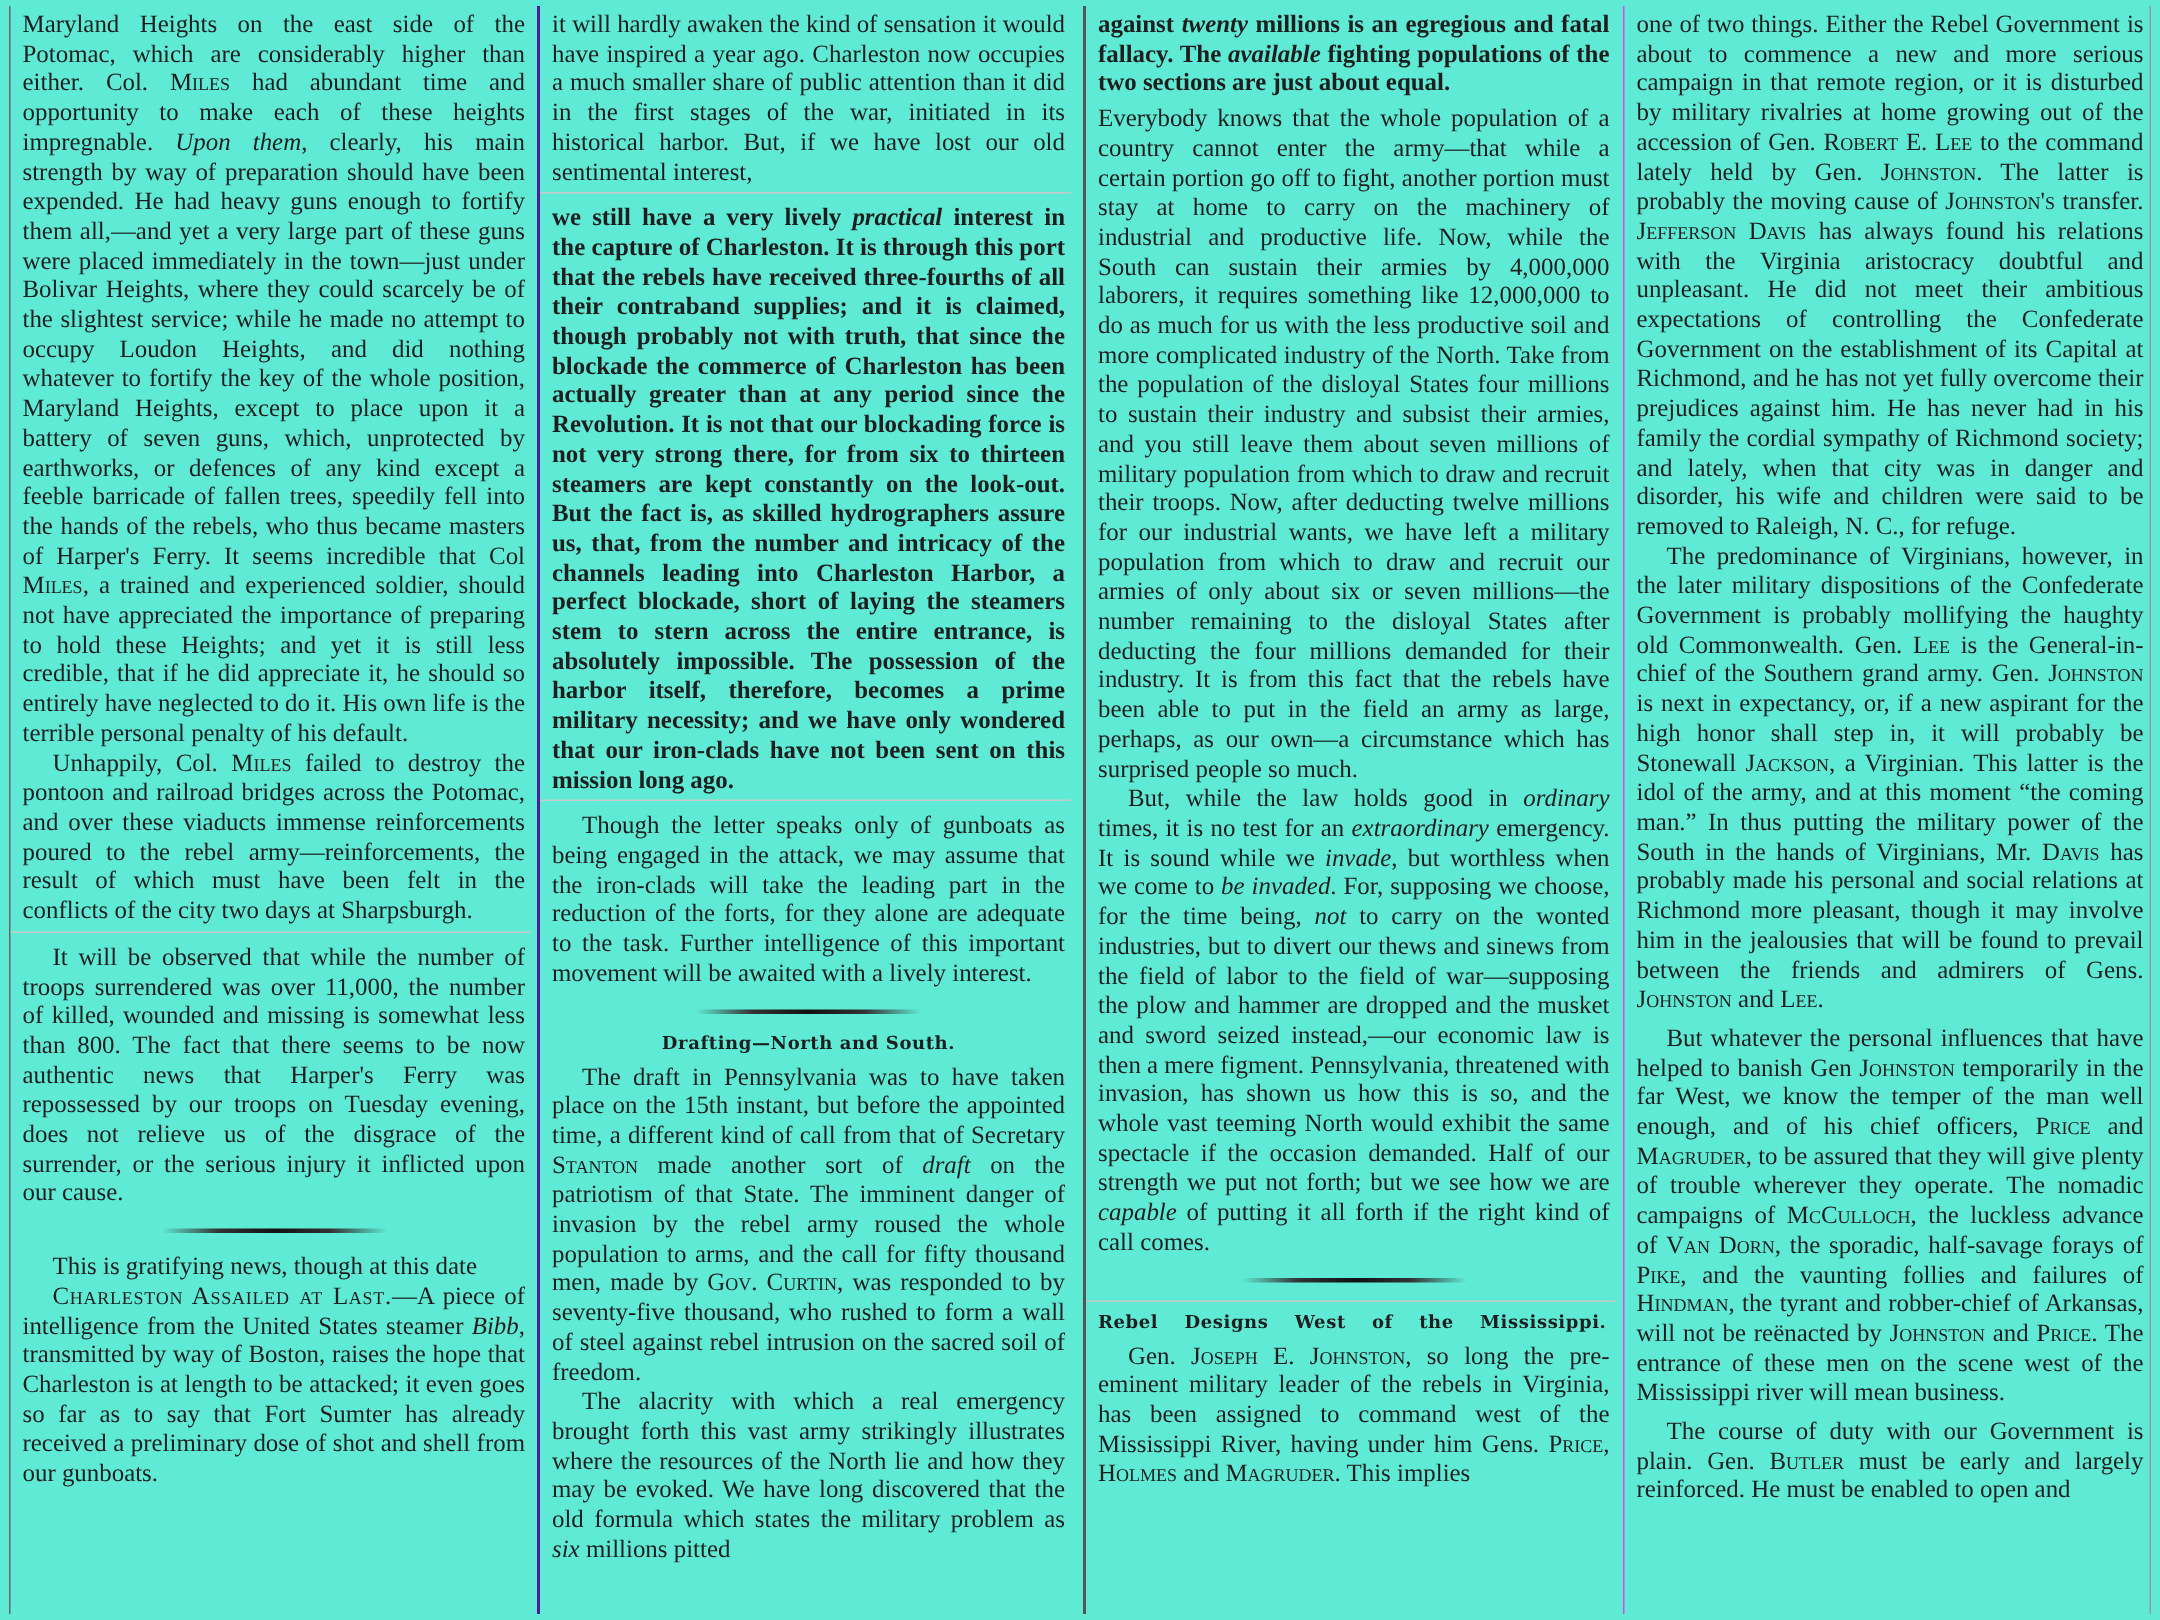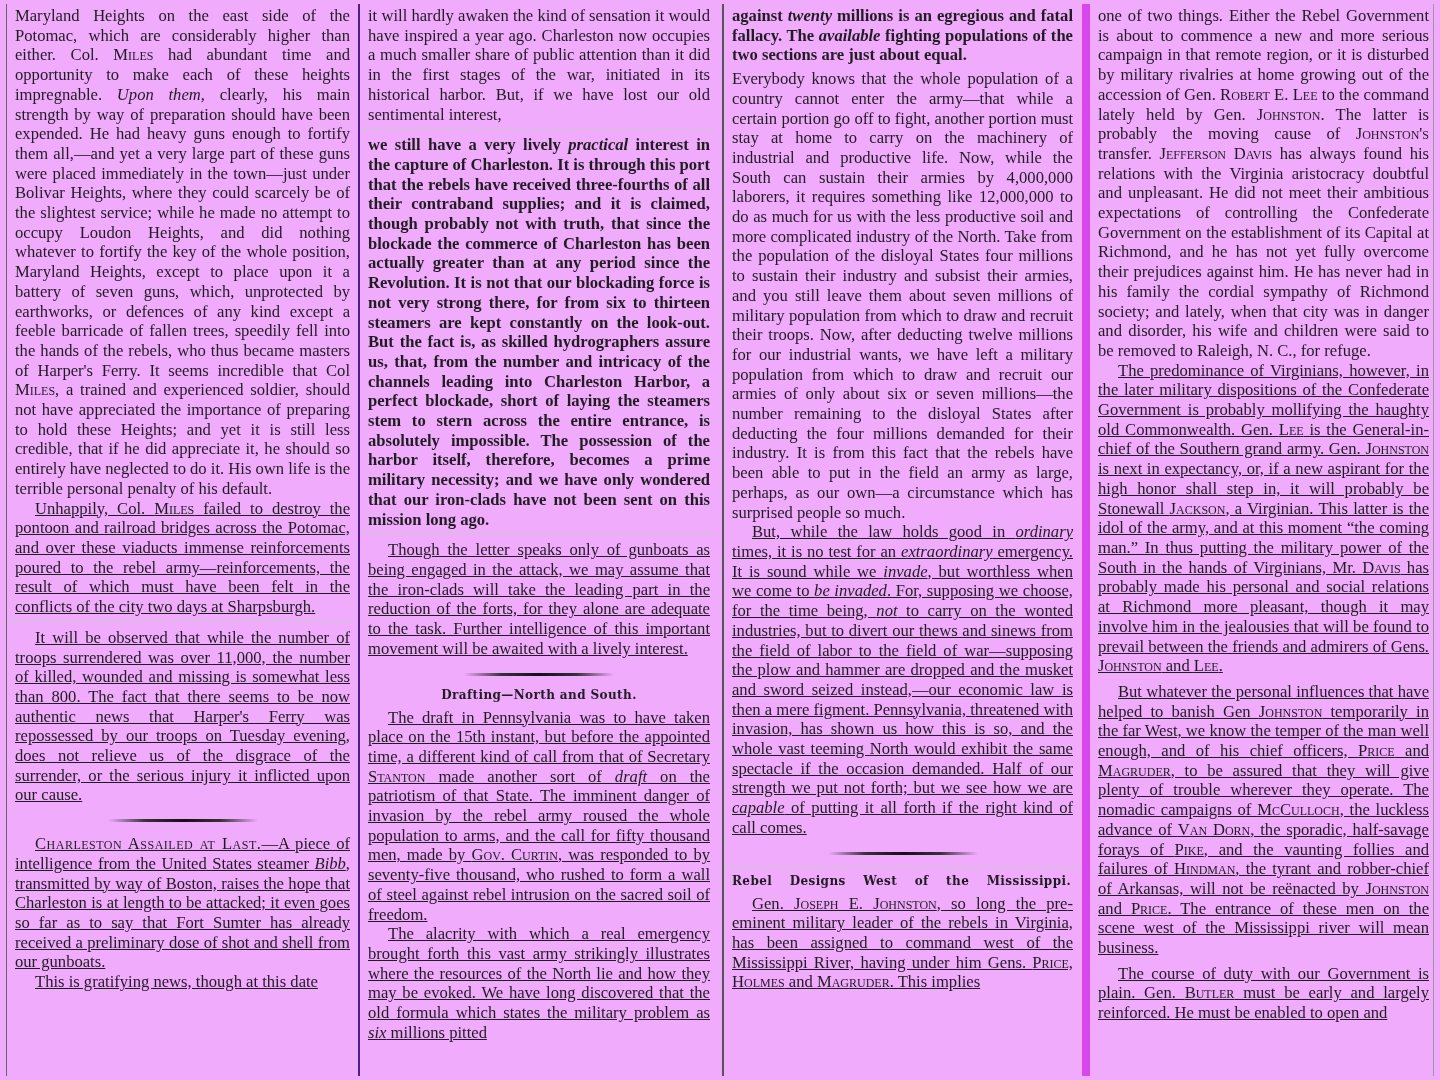--- a/index.html
+++ b/index.html
@@ -5,44 +5,44 @@
   html, body { margin: 0; padding: 0; }
   body {
     width: 1440px; height: 1080px; overflow: hidden;
     background: #f6f6f4;
     font-family: "Liberation Serif", "DejaVu Serif", serif;
     color: #1e1e1e;
   }
   .page {
     position: relative;
     width: 1440px; height: 1080px;
-    background: #f0abfc;
+    background: #5eead4;
   }
   .col {
     position: absolute;
     top: 4px;
     width: 350px;
     height: 1072px;
     box-sizing: border-box;
     padding: 2px 0 0 0;
     overflow: hidden;
   }
   .col-1 { left: 6px;  width: 348px; border-left: 1.5px solid #666; }
   .col-2 { left: 358px; width: 356px; border-left: 2px solid #4c1d95; }
   .col-3 { left: 722px; width: 355px; border-left: 2px solid #555; }
-  .col-4 { left: 1082px; width: 352px; border-left: 8px solid #d946ef; border-right: 1px solid #999; }
+  .col-4 { left: 1082px; width: 352px; border-left: 1px solid #d946ef; border-right: 1px solid #999; }
   .col-inner { padding: 0 4px 0 8px; }
   p {
     margin: 0;
     font-size: 16.6px;
     line-height: 19.7px;
     text-align: justify;
     hyphens: manual;
   }
-  p.indent { text-indent: 20px; text-decoration: underline; }
+  p.indent { text-indent: 20px; }
   p.gap { margin-top: 6px; }
   .bold p, p.bold { font-weight: bold; }
   .sc { font-variant: small-caps; }
   em { font-style: italic; }
   .rule {
     height: 3px;
     margin: 14px auto 12px auto;
     width: 150px;
     background: linear-gradient(to right, transparent 0%, #333 25%, #111 50%, #333 75%, transparent 100%);
     border-radius: 2px;
@@ -64,22 +64,22 @@
 
 <div class="page">
 
   <div class="col col-1">
     <div class="col-inner">
       <p><span>Maryland Heights on the east side of the Potomac, which are considerably higher than either. Col. </span><span class="sc">Miles</span><span> had abundant time and opportunity to make each of these heights impregnable. </span><em>Upon them</em><span>, clearly, his main strength by way of preparation should have been expended. He had heavy guns enough to fortify them all,—and yet a very large part of these guns were placed im­mediately in the town—just under Bolivar Heights, where they could scarcely be of the slightest service; while he made no attempt to occupy Loudon Heights, and did nothing whatever to fortify the key of the whole posi­tion, Maryland Heights, except to place upon it a battery of seven guns, which, unprotected by earthworks, or defences of any kind except a feeble barricade of fallen trees, speedily fell into the hands of the rebels, who thus became masters of Harper's Ferry. It seems incredible that Col </span><span class="sc">Miles</span><span>, a trained and experienced soldier, should not have appreciated the importance of preparing to hold these Heights; and yet it is still less credible, that if he did appreciate it, he should so entirely have neglected to do it. His own life is the terrible personal penalty of his de­fault.</span></p>
       <p class="indent"><span>Unhappily, Col. </span><span class="sc">Miles</span><span> failed to destroy the pontoon and railroad bridges across the Potomac, and over these viaducts immense reinforcements poured to the rebel army—reinforcements, the result of which must have been felt in the conflicts of the city two days at Sharpsburgh.</span></p>
       <div class="strip-break"></div>
       <p class="indent">It will be observed that while the number of troops surrendered was over 11,000, the number of killed, wounded and missing is somewhat less than 800. The fact that there seems to be now authentic news that Har­per's Ferry was repossessed by our troops on Tuesday evening, does not relieve us of the disgrace of the surrender, or the serious in­jury it inflicted upon our cause.</p>
       <div class="rule"></div>
+      <p class="indent">This is gratifying news, though at this date</p>
       <p class="indent"><span class="cap">Charleston Assailed at Last.</span><span>—A piece of intelligence from the United States steamer </span><em>Bibb</em><span>, transmitted by way of Boston, raises the hope that Charleston is at length to be at­tacked; it even goes so far as to say that Fort Sumter has already received a prelimina­ry dose of shot and shell from our gunboats.</span></p>
-      <p class="indent">This is gratifying news, though at this date</p>
     </div>
   </div>
 
   <div class="col col-2">
     <div class="col-inner">
       <p>it will hardly awaken the kind of sensation it would have inspired a year ago. Charleston now occupies a much smaller share of public attention than it did in the first stages of the war, initiated in its historical harbor. But, if we have lost our old sentimental interest,</p>
       <div class="strip-break"></div>
       <p class="bold"><span>we still have a very lively </span><em>practical</em><span> interest in the capture of Charleston. It is through this port that the rebels have received three-fourths of all their contraband supplies; and it is claimed, though probably not with truth, that since the blockade the commerce of Charleston has been actually greater than at any period since the Revolution. It is not that our blockading force is not very strong there, for from six to thir­teen steamers are kept constantly on the look-out. But the fact is, as skilled hydro­graphers assure us, that, from the number and intricacy of the channels leading into Charleston Harbor, a perfect blockade, short of laying the steamers stem to stern across the entire entrance, is absolutely impossible. The possession of the harbor itself, therefore, becomes a prime military necessity; and we have only wondered that our iron-clads have not been sent on this mission long ago.</span></p>
       <div class="strip-break"></div>
       <p class="indent">Though the letter speaks only of gunboats as being engaged in the attack, we may as­sume that the iron-clads will take the leading part in the reduction of the forts, for they alone are adequate to the task. Further in­telligence of this important movement will be awaited with a lively interest.</p>

